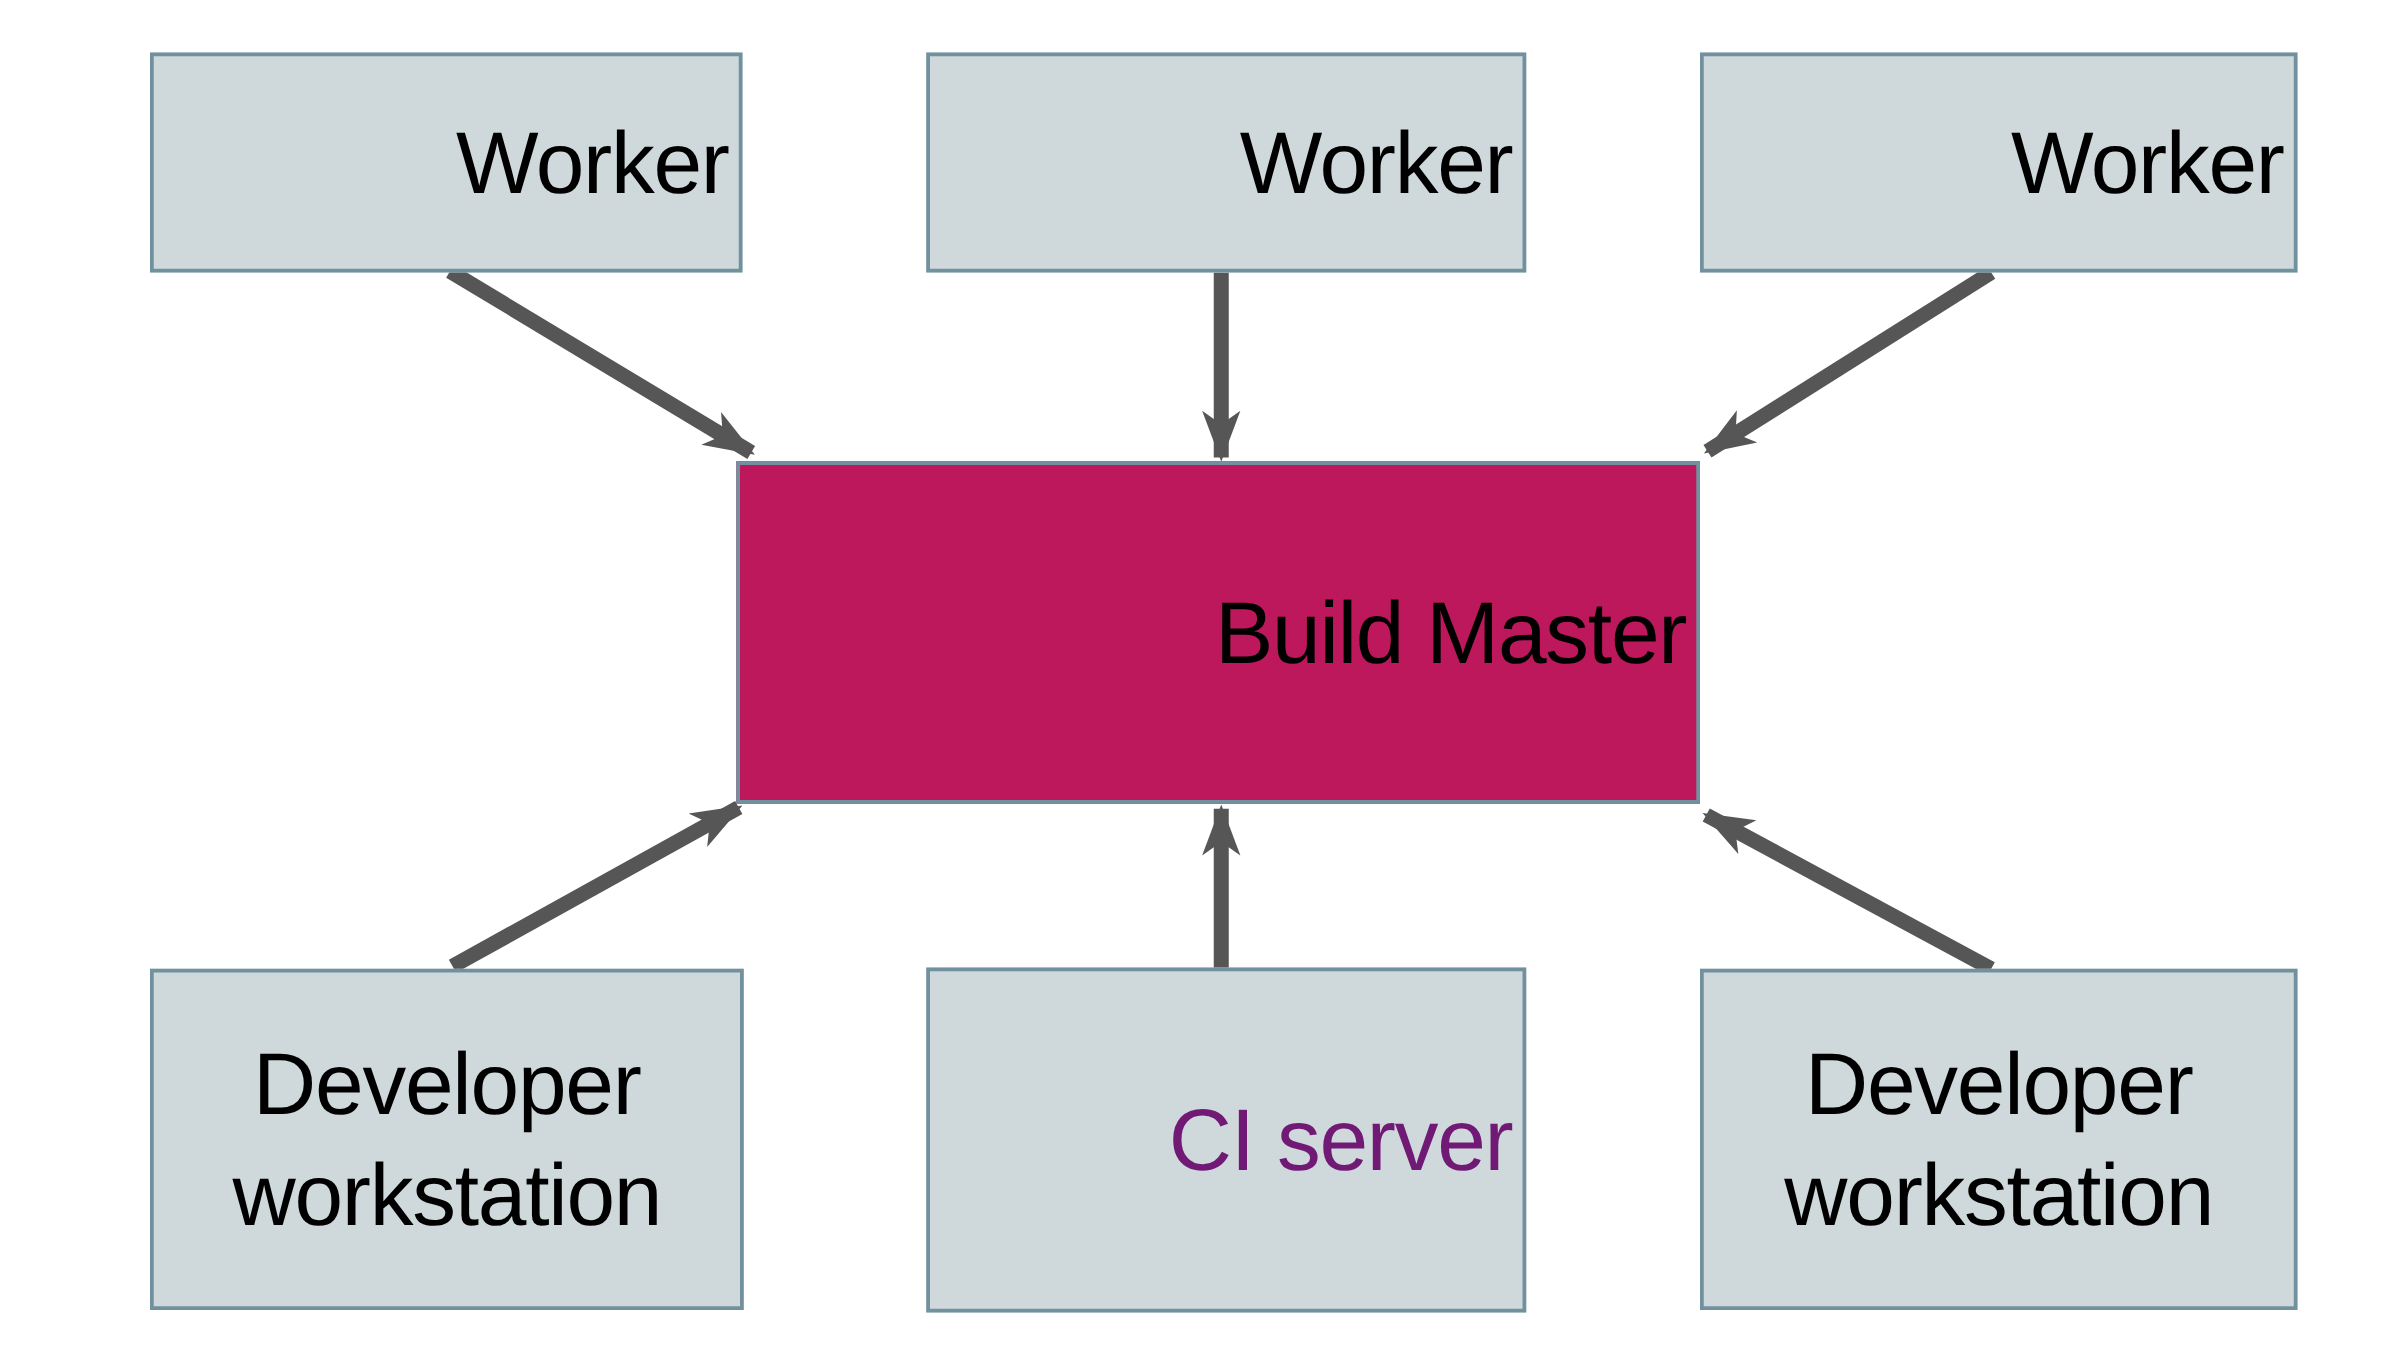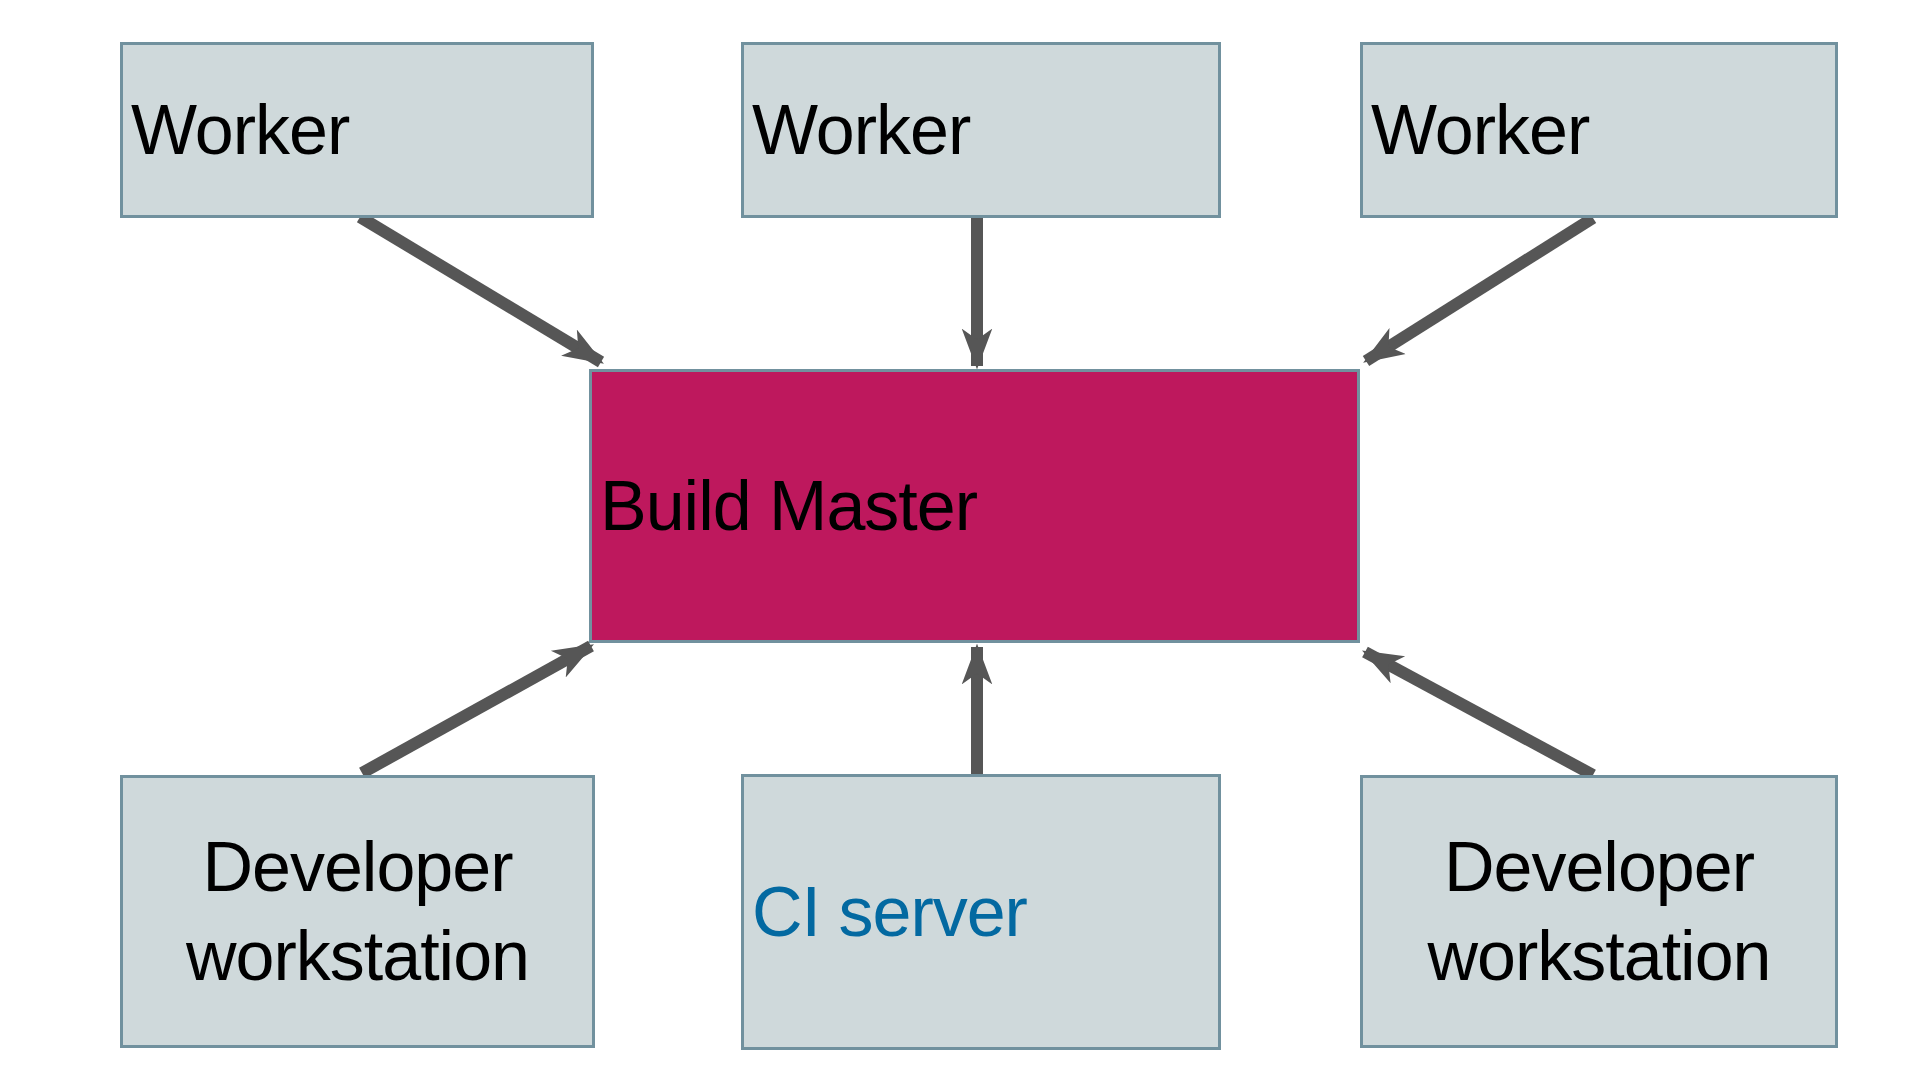--- a/index.html
+++ b/index.html
@@ -21,21 +21,21 @@
     top: 0;
     width: 1910px;
     height: 1090px;
     pointer-events: none;
   }
   .node {
     position: absolute;
     box-sizing: border-box;
     display: flex;
     align-items: center;
-    justify-content: flex-start;
+    justify-content: flex-end;
     text-align: center;
     border-style: solid;
     border-width: 3px;
     font-size: 70px;
     line-height: 1.26;
     letter-spacing: -1px;
     padding: 0 8px;
     user-select: none;
   }
   .node-label {
@@ -70,20 +70,20 @@
       </div>
       <div class="node" style="left: 1360px; top: 42px; width: 478px; height: 176px; background: rgb(207, 217, 219); border-color: rgb(113, 145, 158); color: rgb(0, 0, 0);">
         <span class="node-label">Worker</span>
       </div>
       <div class="node" style="left: 589px; top: 369px; width: 771px; height: 274px; background: #be185d; border-color: rgb(113, 145, 158); color: rgb(0, 0, 0);">
         <span class="node-label">Build Master</span>
       </div>
       <div class="node" style="left: 120px; top: 775px; width: 475px; height: 273px; background: rgb(207, 217, 219); border-color: rgb(113, 145, 158); color: rgb(0, 0, 0);">
         <span class="node-label">Developer workstation</span>
       </div>
-      <div class="node" style="left: 741px; top: 774px; width: 480px; height: 276px; background: rgb(207, 217, 219); border-color: rgb(113, 145, 158); color: #0369a1;">
+      <div class="node" style="left: 741px; top: 774px; width: 480px; height: 276px; background: rgb(207, 217, 219); border-color: rgb(113, 145, 158); color: #701a75;">
         <span class="node-label">CI server</span>
       </div>
       <div class="node" style="left: 1360px; top: 775px; width: 478px; height: 273px; background: rgb(207, 217, 219); border-color: rgb(113, 145, 158); color: rgb(0, 0, 0);">
         <span class="node-label">Developer workstation</span>
       </div>
     </div>
 </div>
 
 </body></html>

